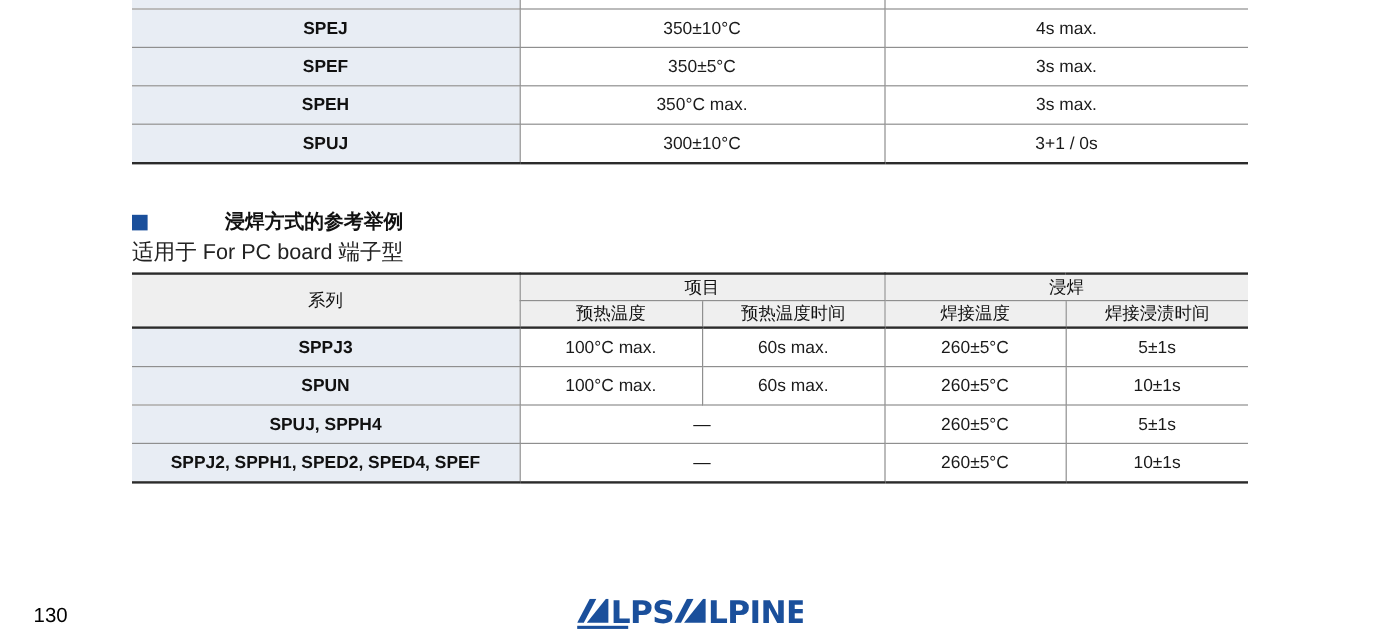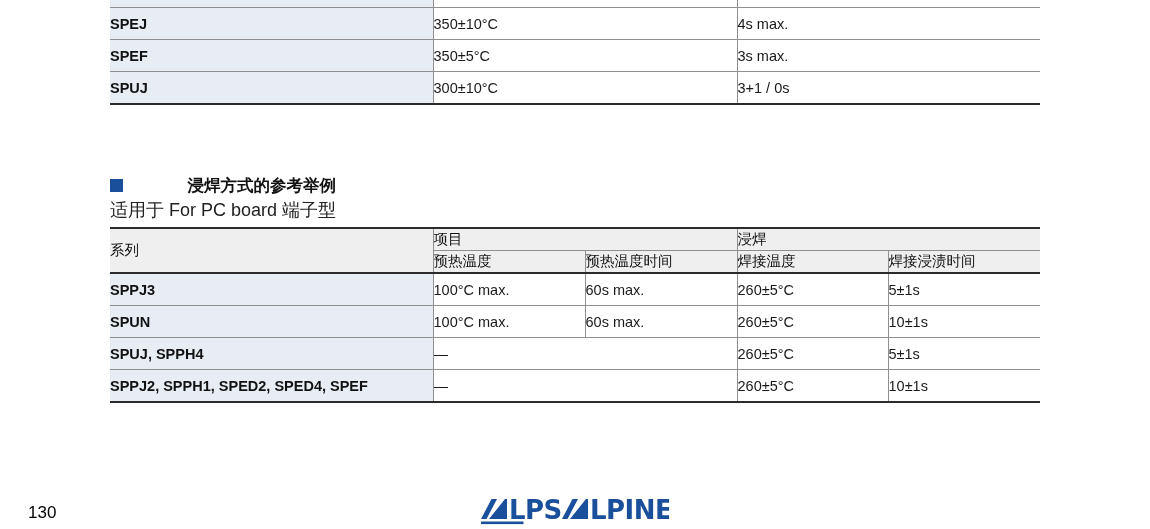--- a/index.html
+++ b/index.html
@@ -17,21 +17,21 @@
   table.cat{
     border-collapse:collapse;
     table-layout:fixed;
     position:absolute;
     left:110px;
     width:930px;
     font-size:14.5px;
   }
   table.cat td{
     padding:0;
-    text-align:left;
+    text-align:center;
     vertical-align:middle;
     border-bottom:1px solid #8f8f8f;
     overflow:hidden;
     white-space:nowrap;
   }
   td.series{
     background:#e8edf4;
     text-align:left;
     padding-left:9px;
     font-weight:bold;
@@ -93,20 +93,25 @@
         <td></td>
       </tr>
       <tr class="datarow">
         <td class="series vline">SPEJ</td>
         <td class="vline">350±10°C</td>
         <td>4s max.</td>
       </tr>
       <tr class="datarow">
         <td class="series vline">SPEF</td>
         <td class="vline">350±5°C</td>
+        <td>3s max.</td>
+      </tr>
+      <tr class="datarow">
+        <td class="series vline">SPEH</td>
+        <td class="vline">350°C max.</td>
         <td>3s max.</td>
       </tr>
       <tr class="datarow lastrow">
         <td class="series vline">SPUJ</td>
         <td class="vline">300±10°C</td>
         <td>3+1 / 0s</td>
       </tr>
     </tbody>
   </table>
 

